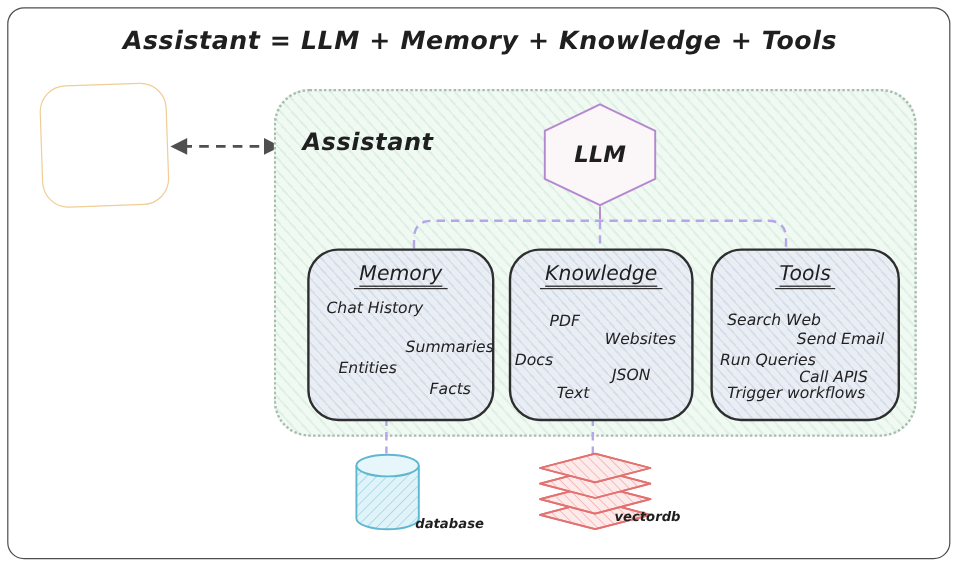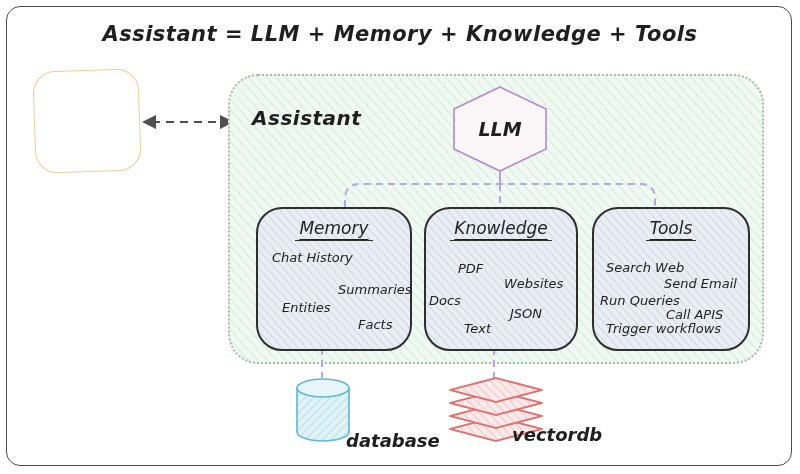--- a/index.html
+++ b/index.html
@@ -31,21 +31,21 @@
         background-image:repeating-linear-gradient(48deg,rgba(130,150,185,.17) 0 1.5px,transparent 1.5px 6px);}
   .node-memory{left:256px;width:152px;}
   .node-knowledge{left:424px;width:150px;}
   .node-tools{left:592px;width:154px;}
   .node-title{position:absolute;top:9px;left:0;width:100%;text-align:center;font-size:17px;
               font-weight:400;font-style:italic;}
   .node-title span{border-bottom:1.8px solid #2e2e2e;padding:0 4px 2px 4px;
                    text-decoration:underline;text-underline-offset:5px;text-decoration-thickness:1px;}
   .item{position:absolute;font-size:13px;font-weight:500;font-style:italic;white-space:nowrap;color:#222;}
   
-  .store-label{position:absolute;font-size:18px;font-weight:600;font-style:italic;}
+  .store-label{position:absolute;font-size:11px;font-weight:600;font-style:italic;}
   .db-label{left:346px;top:430px;}
   .vdb-label{left:512px;top:424px;}
   svg{position:absolute;overflow:visible;}
   .overlay{pointer-events:none;}
 </style>
 </head>
 <body>
 
 <div class="canvas">
   <div class="frame"></div>

